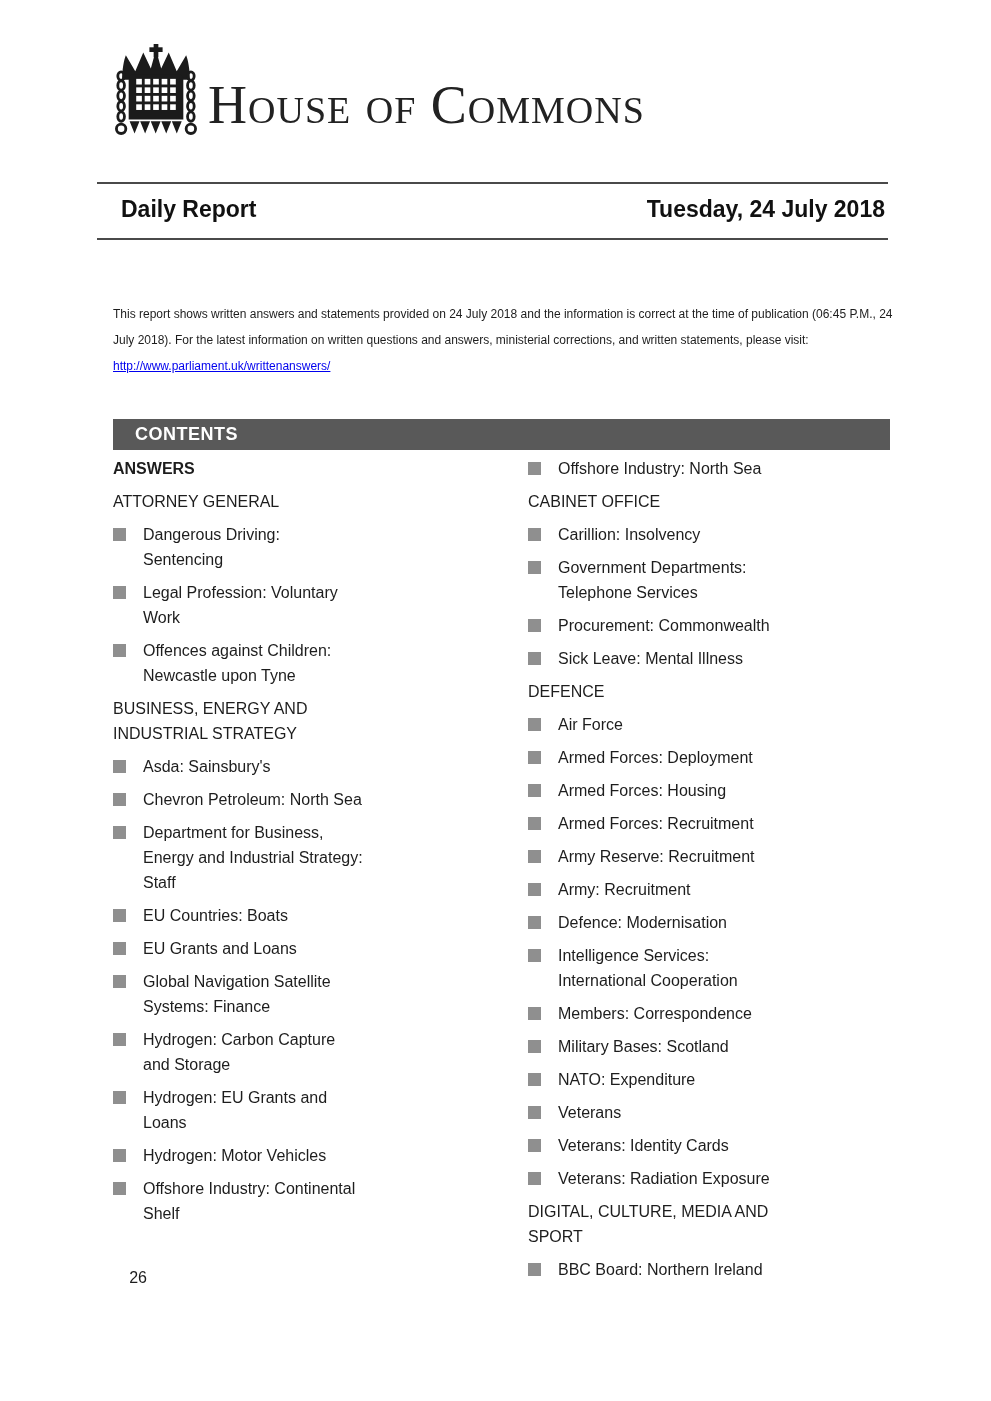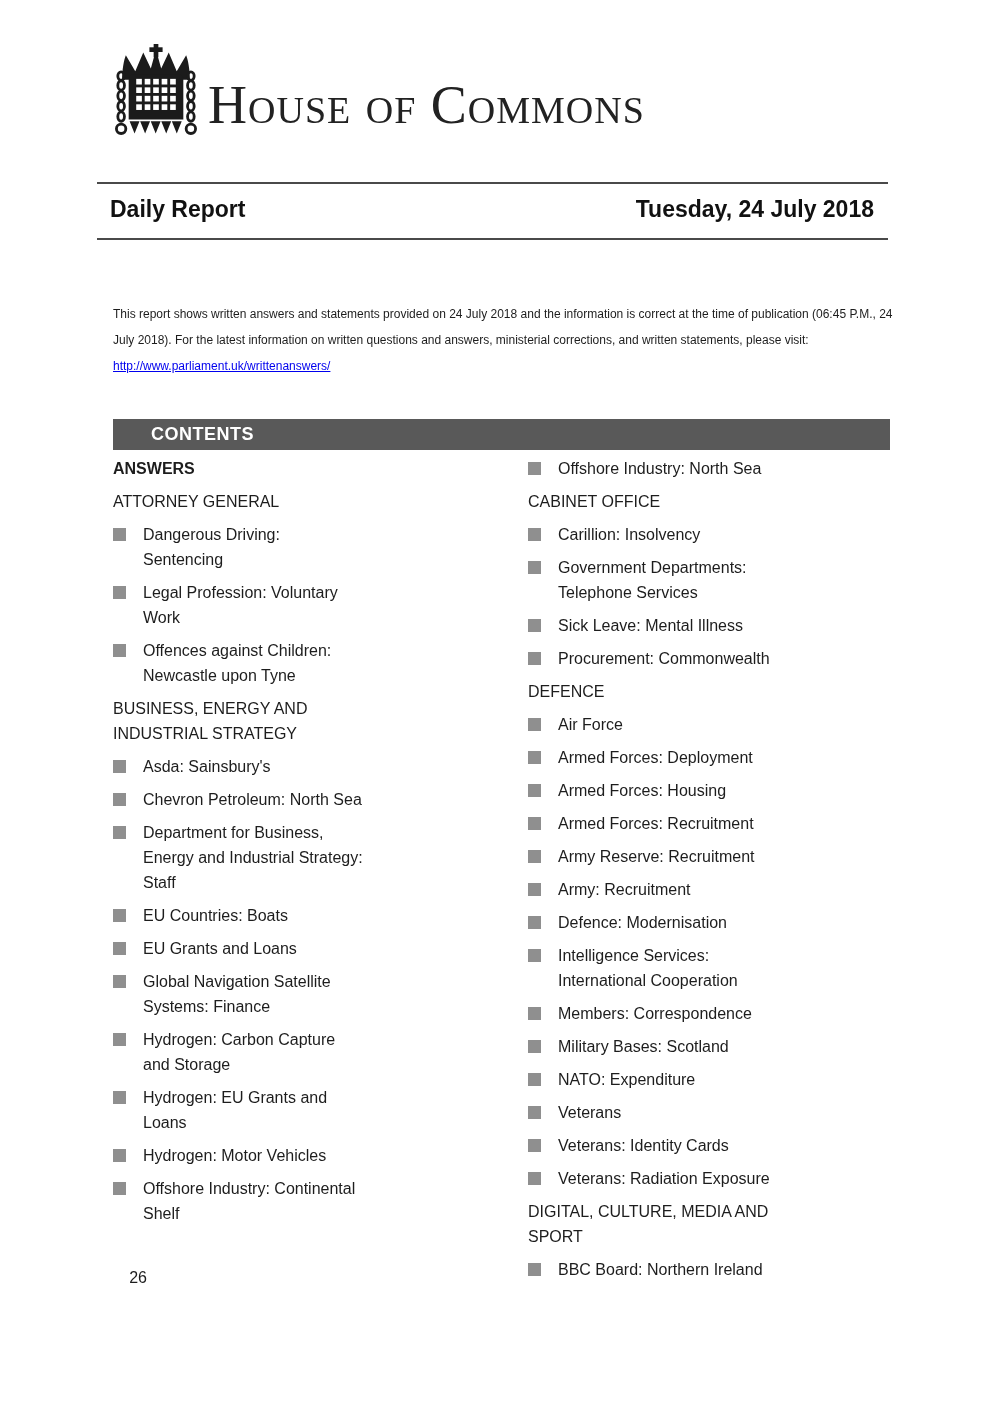--- a/index.html
+++ b/index.html
@@ -18,38 +18,38 @@
     font-variant:small-caps;
     font-size:54px;line-height:58px;letter-spacing:1px;color:#222;
     white-space:nowrap;
   }
 
   
   .rule{position:absolute;left:97px;width:791px;height:2px;background:#4a4a4a;}
   .rule-top{top:182px;}
   .rule-bottom{top:238px;}
   .title-row{
-    position:absolute;left:110px;top:196px;width:764px;
+    position:absolute;left:121px;top:196px;width:764px;
     display:flex;justify-content:space-between;align-items:baseline;
     font-size:23px;font-weight:bold;color:#111;
   }
 
   
   .intro{
     position:absolute;left:113px;top:289px;width:782px;
     font-size:12px;line-height:26px;color:#1d1d1d;
   }
   .intro a{color:#0000ee;text-decoration:underline;}
 
   
   .contents-bar{
     position:absolute;left:113px;top:419px;width:777px;height:31px;
     background:#595959;color:#ffffff;
     font-size:18px;font-weight:bold;line-height:31px;
-    padding-left:38px;box-sizing:border-box;letter-spacing:0.5px;
+    padding-left:22px;box-sizing:border-box;letter-spacing:0.5px;
   }
   .toc-columns{
     position:absolute;left:113px;top:456px;width:777px;
     display:flex;gap:81px;align-items:flex-start;
   }
   .toc-col{width:334px;flex:none;}
   .toc-entry{
     display:flex;align-items:flex-start;
     margin-bottom:8px;font-size:16px;line-height:25px;color:#1d1d1d;
   }
@@ -239,27 +239,27 @@
           <span class="page">16</span>
         </div>
         <div class="toc-entry item">
           <span class="bullet"></span>
           <span class="label">Government Departments:
 Telephone Services</span>
           <span class="page">16</span>
         </div>
         <div class="toc-entry item">
           <span class="bullet"></span>
+          <span class="label">Procurement: Commonwealth</span>
+          <span class="page">16</span>
+        </div>
+        <div class="toc-entry item">
+          <span class="bullet"></span>
           <span class="label">Sick Leave: Mental Illness</span>
           <span class="page">17</span>
-        </div>
-        <div class="toc-entry item">
-          <span class="bullet"></span>
-          <span class="label">Procurement: Commonwealth</span>
-          <span class="page">16</span>
         </div>
         <div class="toc-entry section">
           <span class="label">DEFENCE</span>
           <span class="page">17</span>
         </div>
         <div class="toc-entry item">
           <span class="bullet"></span>
           <span class="label">Air Force</span>
           <span class="page">17</span>
         </div>

